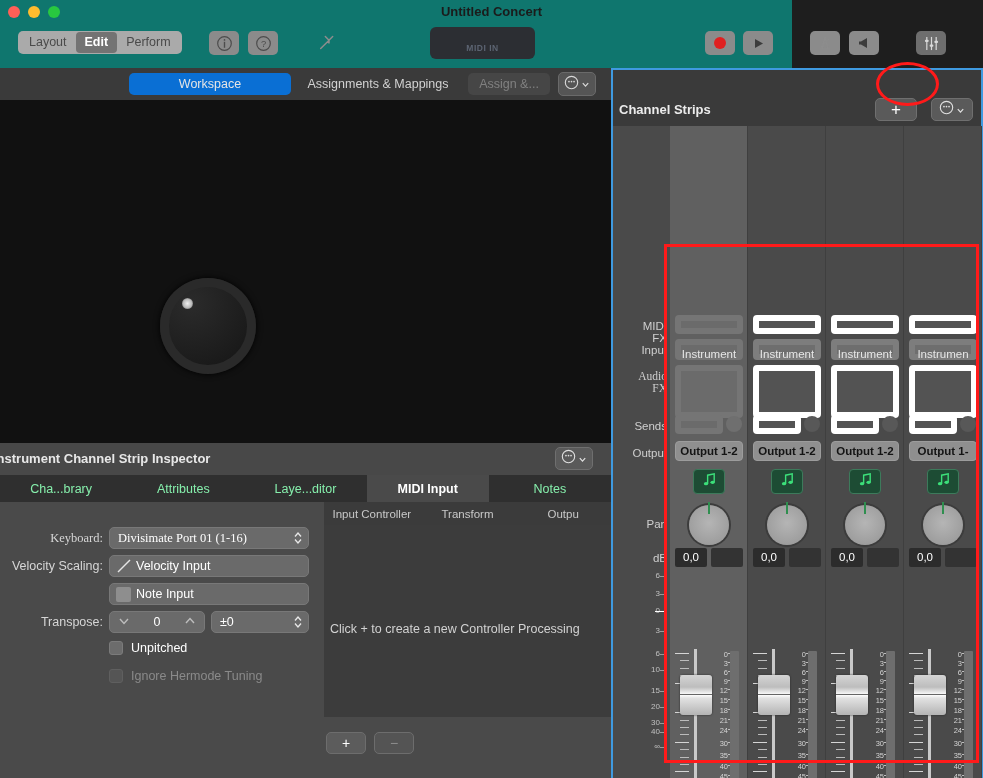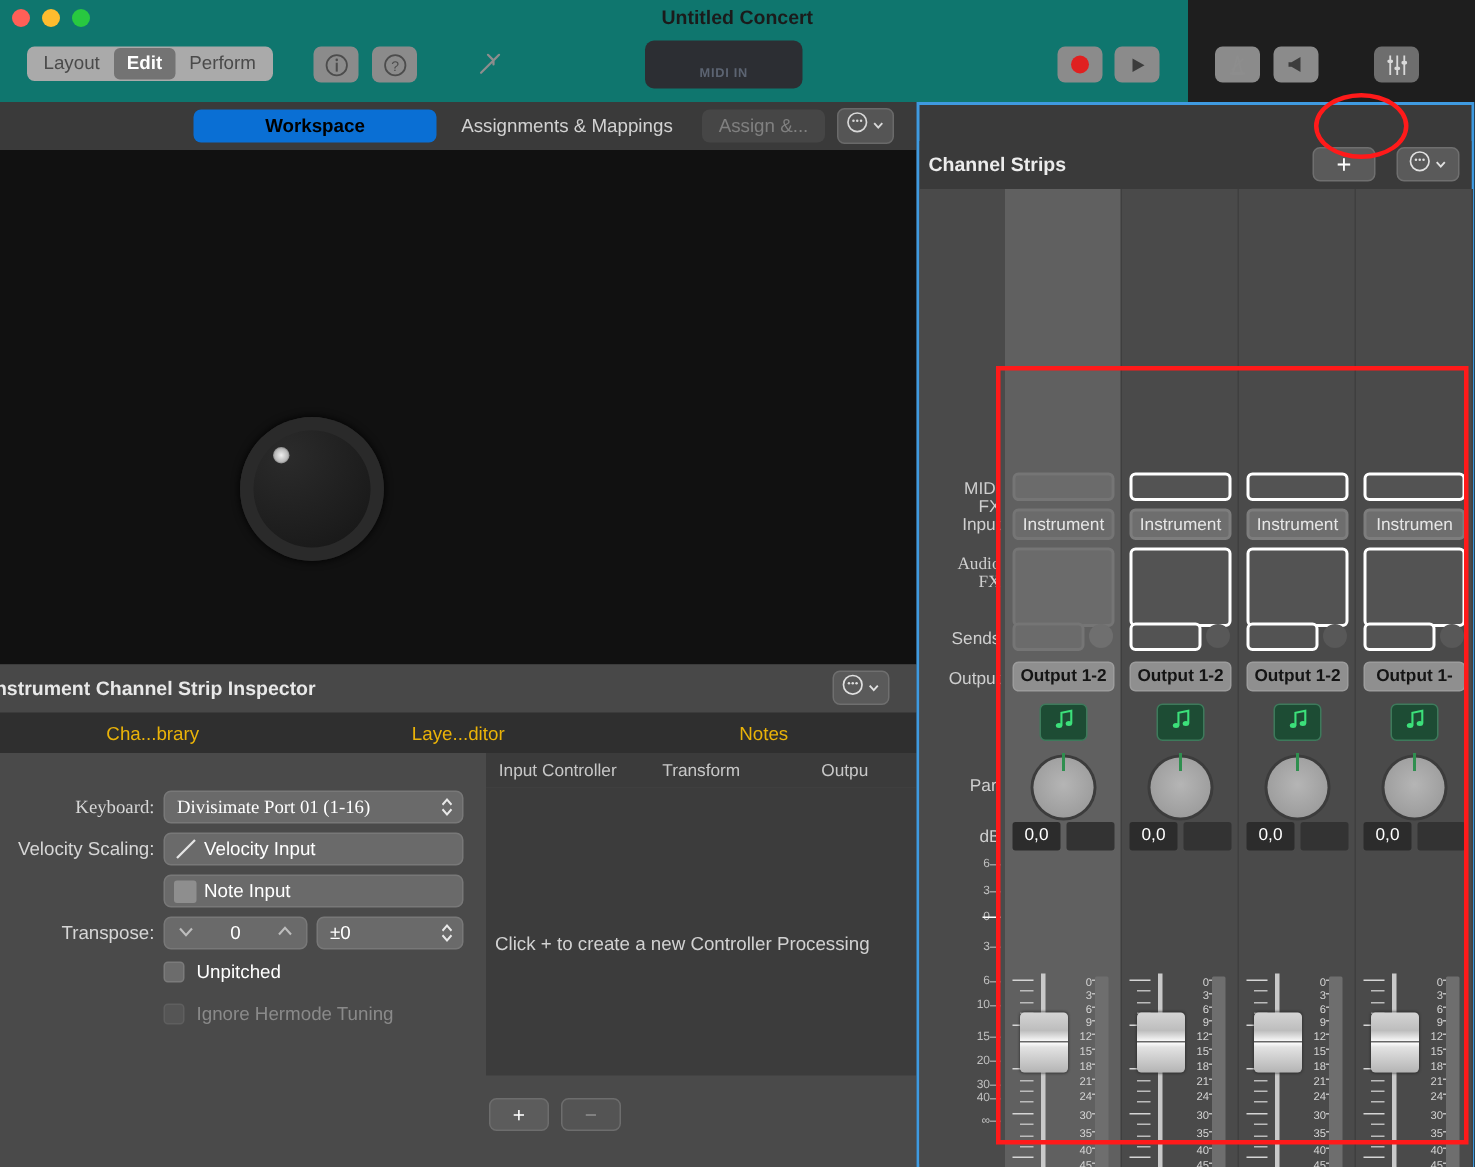--- a/index.html
+++ b/index.html
@@ -58,21 +58,21 @@
   
   .subbar {
     position: absolute; left: 0; top: 68px; width: 611px; height: 32px;
     background: #3a3a3a;
   }
   .tabpill {
     position: absolute; top: 5px; height: 22px; border-radius: 5px;
     display: flex; align-items: center; justify-content: center;
     font-size: 12.5px; color: #d8d8d8;
   }
-  .tabpill.active { background: #0a6fd4; color: #000000; font-weight: bold; }
+  .tabpill.active { background: #0a6fd4; color: #e5e5e5; font-weight: normal; }
   .tabpill.plain { color: #d2d2d2; }
   .tabpill.dim { background: #464646; color: #808080; }
   .circmenu {
     position: absolute; top: 4px; height: 24px; width: 38px;
     background: #555; border-radius: 5px; border: 1px solid #6a6a6a;
     display: flex; align-items: center; justify-content: center; gap: 2px;
   }
 
   
   .workspace {
@@ -108,21 +108,21 @@
     position: absolute; right: 18px; top: 4px; width: 38px; height: 23px;
     background: #5a5a5a; border-radius: 5px; border: 1px solid #6f6f6f;
     display: flex; align-items: center; justify-content: center; gap: 2px;
   }
   .insp-tabs {
     position: absolute; left: 0; top: 32px; width: 611px; height: 27px;
     background: #2f2f2f; display: flex;
   }
   .insp-tab {
     flex: 1; display: flex; align-items: center; justify-content: center;
-    font-size: 12.5px; color: #eab308;
+    font-size: 12.5px; color: #86efac;
   }
   .insp-tab.active { background: #4a4a4a; color: #fff; font-weight: bold; }
 
   .insp-left { position: absolute; left: 0; top: 59px; width: 324px; height: 276px; background: #4a4a4a; }
   .row { position: absolute; display: flex; align-items: center; }
   .fl { font-size: 12.5px; color: #d6d6d6; text-align: right; }
   .field {
     background: #6a6a6a; border-radius: 5px; height: 22px;
     display: flex; align-items: center; color: #fff; font-size: 12.5px;
     border: 1px solid #787878;
@@ -169,21 +169,21 @@
     position: absolute; right: 3px; font-size: 11.5px; color: #cfcfcf; text-align: right; margin-left: 23px;
   }
   .scalecol { position: absolute; right: 2px; width: 48px; }
   .scalecol .st { position: absolute; right: 8px; font-size: 8px; color: #c0c0c0; }
   .scalecol .tick { position: absolute; right: 1px; height: 1px; background: #9a9a9a; }
 
   .strip { width: 78px; flex: none; position: relative; background: #4a4a4a; border-right: 1px solid #3f3f3f; }
   .strip.sel { background: #606060; }
   .slot {
     position: absolute; left: 5px; width: 68px; background: #535353;
-    border-radius: 4px; border: 2px solid #ffffff;
+    border-radius: 4px; border: 6px solid #ffffff;
   }
   .strip.sel .slot { background: #6b6b6b; border-color: #757575; }
   .slot.lit { background: #6e6e6e; border-color: #7d7d7d; color: #fff; }
   .slot-txt { font-size: 11.5px; color: #e6e6e6; text-align: center; line-height: 19px; white-space: nowrap; overflow: hidden; }
   .sendknob { position: absolute; right: 5px; width: 16px; height: 16px; border-radius: 50%; background: #585858; }
   .strip.sel .sendknob { background: #6f6f6f; }
   .outslot {
     position: absolute; left: 5px; width: 68px; height: 20px;
     background: #8f8f8f; border-radius: 4px; border: 1px solid #9c9c9c;
   }
@@ -371,21 +371,23 @@
         <span>
           <svg width="9" height="9" viewBox="0 0 10 10">
               <path d="M2 3.5 L5 6.8 L8 3.5" fill="none" stroke="#e0e0e0" stroke-width="1.4"></path>
             </svg>
         </span>
       </div>
     </div>
 
     <div class="insp-tabs">
       <div class="insp-tab">Cha...brary</div>
+      <div class="insp-tab">Attributes</div>
       <div class="insp-tab">Laye...ditor</div>
+      <div class="insp-tab active">MIDI Input</div>
       <div class="insp-tab">Notes</div>
     </div>
 
     <div class="insp-left">
 
       <div class="row" style="left:0; top:25px; width:314px;font-family:Liberation Serif, serif;">
         <div class="fl" style="width:103px;">Keyboard:</div>
         <div class="field" style="margin-left:6px; width:200px;">
           <span style="padding-left:8px;">Divisimate Port 01 (1-16)</span>
           <span class="stepper-v">

